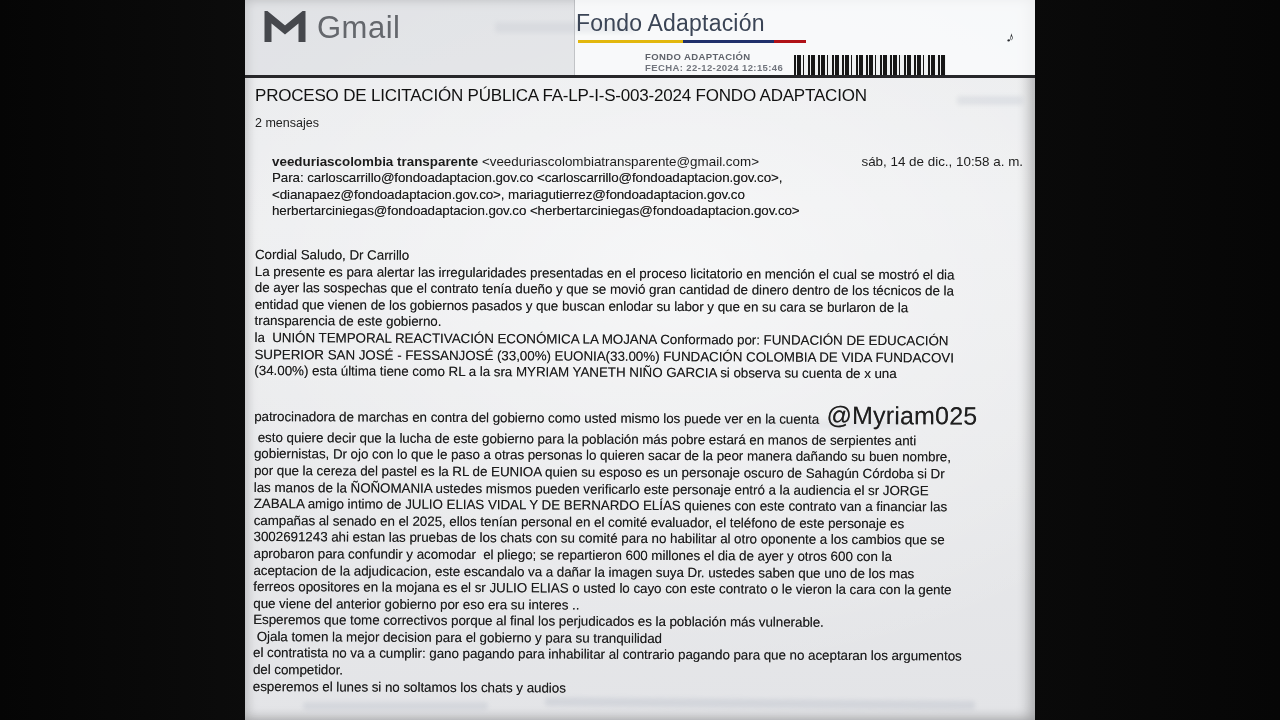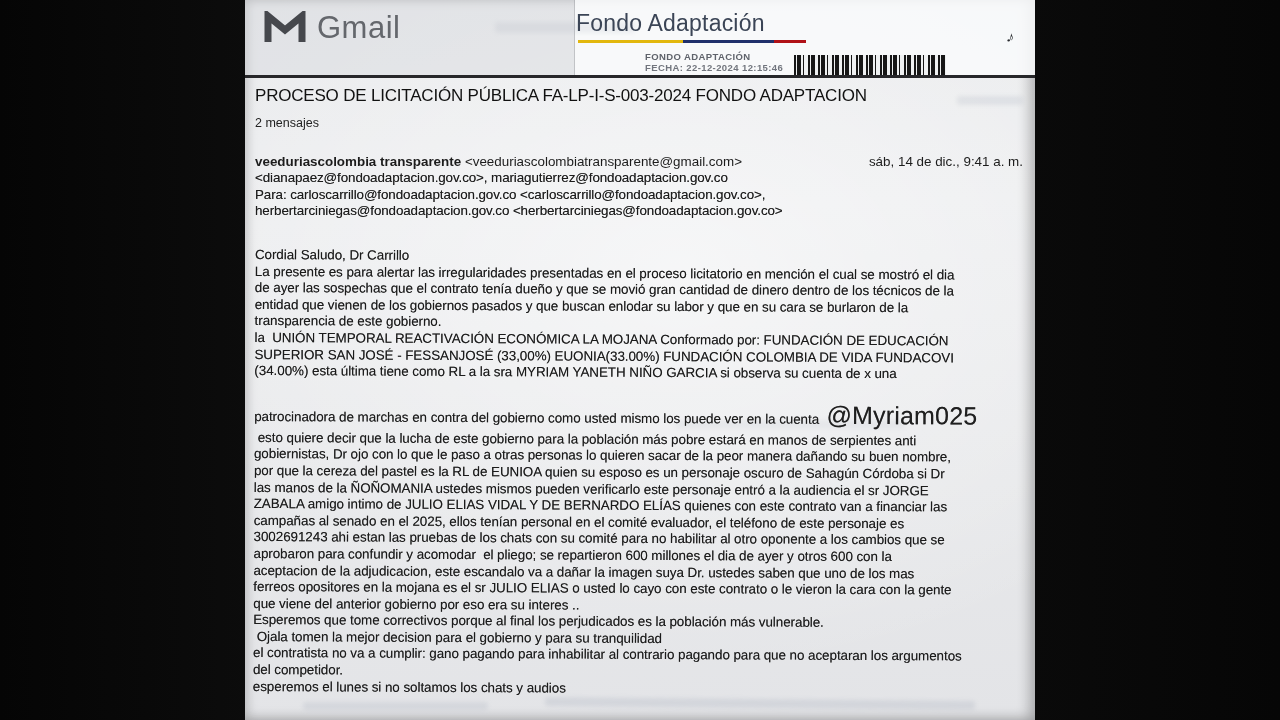--- a/index.html
+++ b/index.html
@@ -51,21 +51,21 @@
       #161616 17px 21px, #eef0f1 21px 24px);
   }
   .ink-mark { position:absolute; left:762px; top:28px; font-size:15px; color:#2a2c30; transform:rotate(14deg); }
   
   .divider { position:absolute; left:0; width:790px; background:#27272a; }
   .d1 { top:75px; height:3px; }
   
   .email { position:absolute; left:10px; top:86px; width:772px; }
   .subject { font-size:17px; font-weight:400; color:#111; letter-spacing:-.2px; line-height:20px; }
   .msgcount { font-size:12.5px; color:#222; margin-top:10px; }
-  .from-block { margin-top:24px; font-size:13.4px; line-height:16.4px; color:#1c1c1c; }
+  .from-block { margin-top:24px; font-size:13.4px; line-height:16.4px; color:#1c1c1c;margin-left:17px; }
   .from-row { display:flex; justify-content:space-between; }
   .from-row .b { font-weight:700; }
   .from-row .date { padding-right:4px; white-space:pre; }
   .line { white-space:pre; }
   .to-lines .line { letter-spacing:-.1px; }
   .body { margin-top:27px; font-size:13.4px; line-height:16.6px; color:#1b1b1b; transform:rotate(.28deg); transform-origin:0 0; letter-spacing:-.05px; }
   .body .line, .from-block .line, .handle-line { text-shadow:0 0 .5px rgba(20,20,20,.55); }
   .gap { height:24px; }
   .handle-line { white-space:pre; height:26px; display:flex; align-items:baseline; }
   .handle-line .big { font-size:25px; color:#1f1f1f; letter-spacing:.2px; }
@@ -114,25 +114,25 @@
 
     <div class="divider d1"></div>
 
     <div class="email">
       <div class="subject">PROCESO DE LICITACIÓN PÚBLICA FA-LP-I-S-003-2024 FONDO ADAPTACION</div>
       <div class="msgcount">2 mensajes</div>
 
       <div class="from-block">
         <div class="from-row">
           <div><span class="b">veeduriascolombia transparente</span><span> &lt;veeduriascolombiatransparente@gmail.com&gt;</span></div>
-          <div class="date">sáb, 14 de dic., 9:41 a. m.</div>
+          <div class="date">sáb, 14 de dic., 10:58 a. m.</div>
         </div>
         <div class="to-lines">
+            <div class="line">Para: carloscarrillo@fondoadaptacion.gov.co &lt;carloscarrillo@fondoadaptacion.gov.co&gt;,</div>
             <div class="line">&lt;dianapaez@fondoadaptacion.gov.co&gt;, mariagutierrez@fondoadaptacion.gov.co</div>
-            <div class="line">Para: carloscarrillo@fondoadaptacion.gov.co &lt;carloscarrillo@fondoadaptacion.gov.co&gt;,</div>
             <div class="line">herbertarciniegas@fondoadaptacion.gov.co &lt;herbertarciniegas@fondoadaptacion.gov.co&gt;</div>
           </div>
       </div>
 
       <div class="body">
         <div>
             <div class="line">Cordial Saludo, Dr Carrillo</div>
             <div class="line">La presente es para alertar las irregularidades presentadas en el proceso licitatorio en mención el cual se mostró el dia</div>
             <div class="line">de ayer las sospechas que el contrato tenía dueño y que se movió gran cantidad de dinero dentro de los técnicos de la</div>
             <div class="line">entidad que vienen de los gobiernos pasados y que buscan enlodar su labor y que en su cara se burlaron de la</div>

